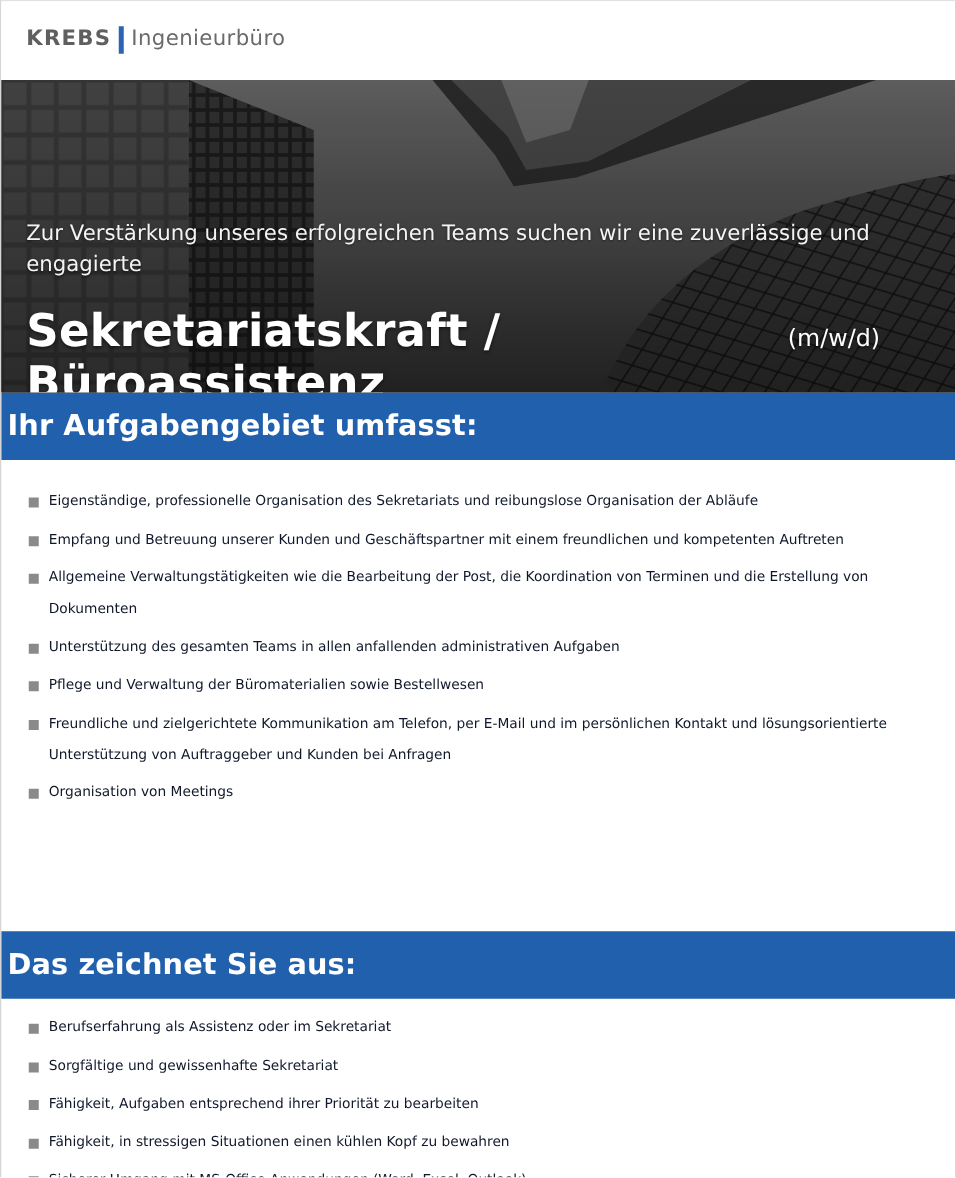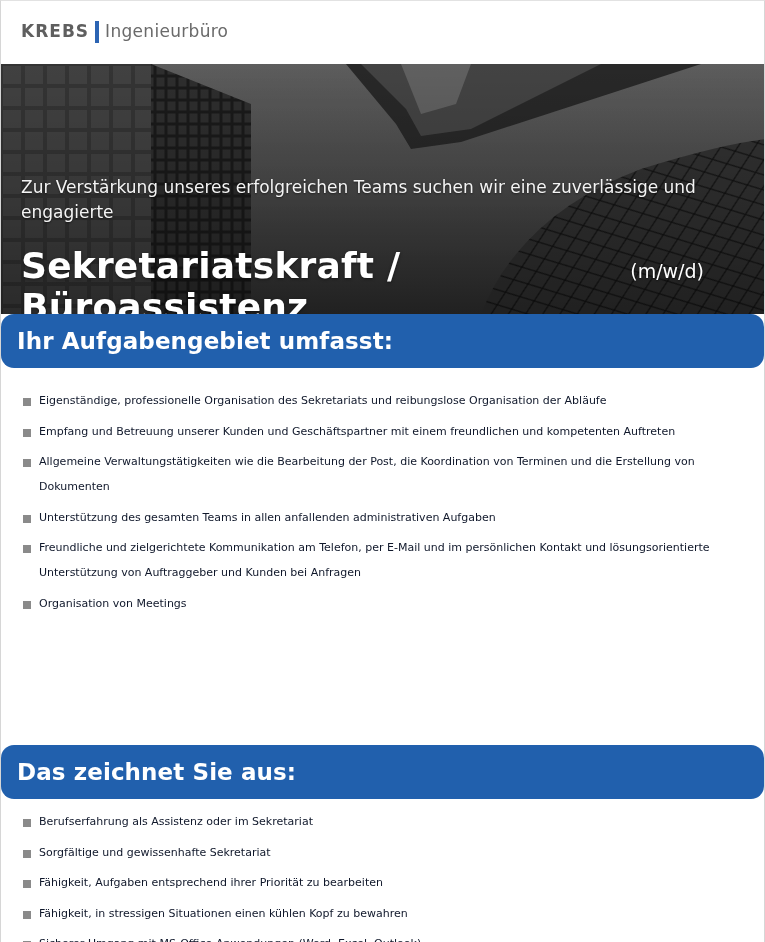--- a/index.html
+++ b/index.html
@@ -99,22 +99,21 @@
       text-shadow: 0 1px 2px rgba(0,0,0,0.5);
     }
 
     
     .section-header {
       background: #2160ad;
       color: #ffffff;
       height: 54px;
       display: flex;
       align-items: center;
-      padding-left: 16px;
-      border-radius: 13px;
+      padding-left: 5px;
     }
     .section-header h2 {
       font-size: 23px;
       font-weight: bold;
       color: #ffffff;
       letter-spacing: 0.1px;
     }
 
     
     .list {
@@ -202,20 +201,21 @@
   </div>
 
   <div class="section-header">
     <h2>Ihr Aufgabengebiet umfasst:</h2>
   </div>
   <ul class="list list-1">
     <li><span class="bullet"></span><span>Eigenständige, professionelle Organisation des Sekretariats und reibungslose Organisation der Abläufe</span></li>
     <li><span class="bullet"></span><span>Empfang und Betreuung unserer Kunden und Geschäftspartner mit einem freundlichen und kompetenten Auftreten</span></li>
     <li><span class="bullet"></span><span>Allgemeine Verwaltungstätigkeiten wie die Bearbeitung der Post, die Koordination von Terminen und die Erstellung von Dokumenten</span></li>
     <li><span class="bullet"></span><span>Unterstützung des gesamten Teams in allen anfallenden administrativen Aufgaben</span></li>
+    <li><span class="bullet"></span><span>Pflege und Verwaltung der Büromaterialien sowie Bestellwesen</span></li>
     <li><span class="bullet"></span><span>Freundliche und zielgerichtete Kommunikation am Telefon, per E-Mail und im persönlichen Kontakt und lösungsorientierte Unterstützung von Auftraggeber und Kunden bei Anfragen</span></li>
     <li><span class="bullet"></span><span>Organisation von Meetings</span></li>
   </ul>
 
   <div class="section-header">
     <h2>Das zeichnet Sie aus:</h2>
   </div>
   <ul class="list list-2">
     <li><span class="bullet"></span><span>Berufserfahrung als Assistenz oder im Sekretariat</span></li>
     <li><span class="bullet"></span><span>Sorgfältige und gewissenhafte Sekretariat</span></li>

